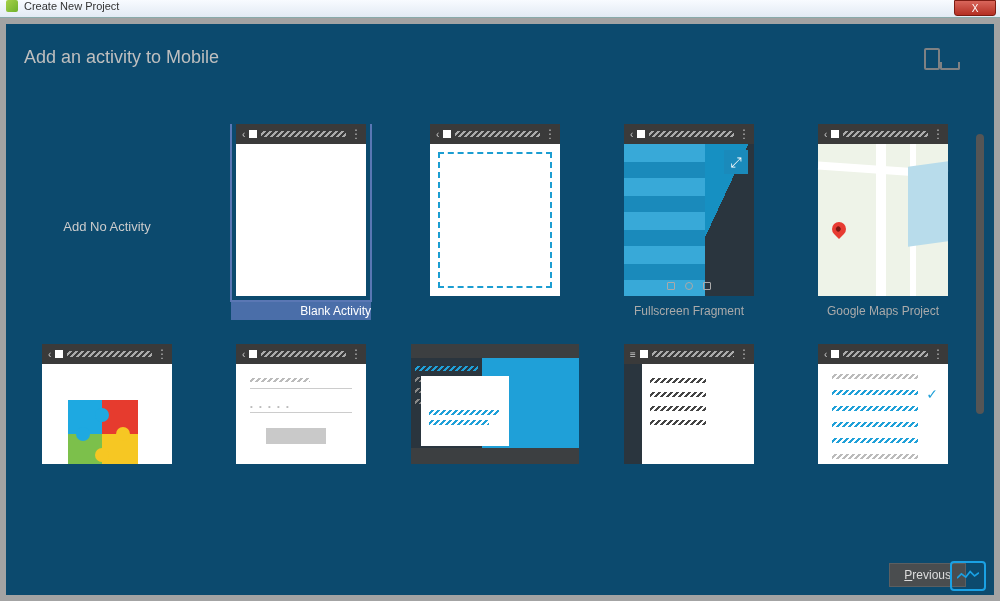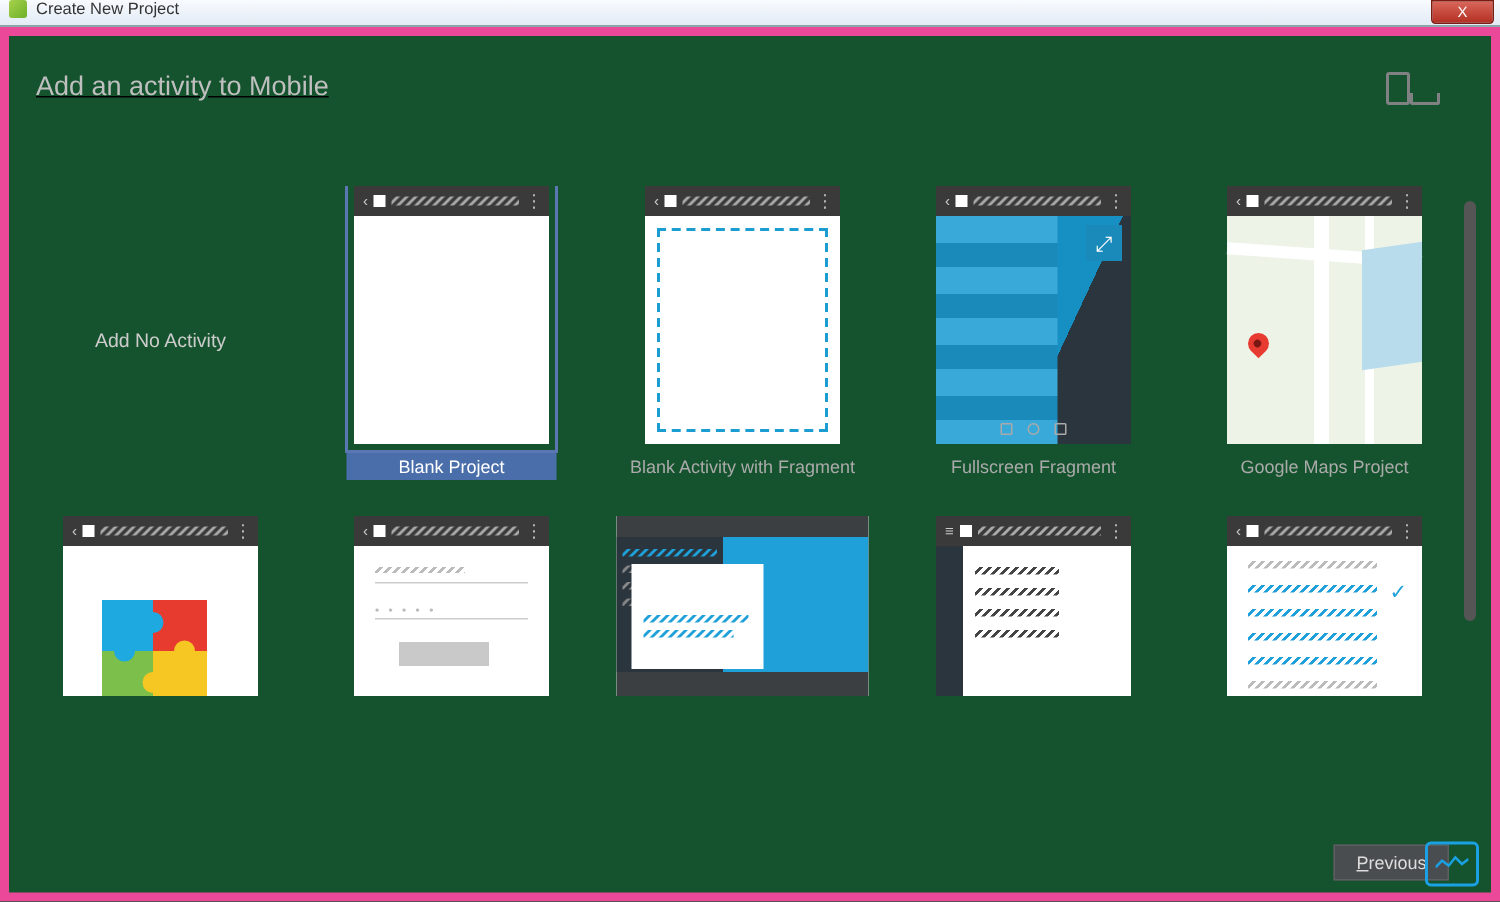--- a/index.html
+++ b/index.html
@@ -6,35 +6,35 @@
 html, body { width: 1000px; height: 601px; overflow: hidden; }
 body { background: #4b4d4f; }
 
 
 .titlebar { height: 18px; background: linear-gradient(to bottom, #f8fbff, #e2eaf4); display: flex; padding-left: 6px; font-size: 11px; color: #333; border-bottom: 1px solid #8aa; }
 .titlebar .appicon { width: 12px; height: 12px; background: linear-gradient(135deg,#a6d14a,#6fb12b); margin-right: 6px; border-radius: 2px; }
 .titlebar .spacer { flex: 1; }
 .titlebar .close { width: 42px; height: 16px; background: linear-gradient(to bottom,#d9665b,#b42f23); color: #fff; font-size: 10px; display:flex; align-items:center; justify-content:center; border-radius: 0 0 3px 3px; margin-right: 4px; border:1px solid #7d1c13; cursor: pointer; }
 
 
-.dialog { position: relative; width: 100%; height: calc(100% - 18px); background: #14532d; border: 6px solid #ec4899; text-decoration: underline; }
+.dialog { position: relative; width: 100%; height: calc(100% - 18px); background: #0c4a6e; border: 6px solid #a3a3a3; }
 .header { display: flex; align-items: center; padding: 20px 28px 8px 18px; }
 .header h1 { color: #bfbfbf; font-size: 18px; font-weight: 400; flex: 1; }
 .header .glyph { width: 44px; height: 26px; display:flex; align-items:flex-end; }
 .header .glyph .ph { width: 16px; height: 22px; border: 2px solid #7f8183; border-radius: 2px; margin-left: 2px; }
 .header .glyph .tab { width: 20px; height: 8px; border: 2px solid #7f8183; border-top:none; border-radius: 0 0 2px 2px; }
 
 
 .grid-wrap { position:absolute; left: 20px; right: 30px; top: 100px; bottom: 40px; overflow:hidden; }
 .grid { display: grid; grid-template-columns: repeat(5, 180px); column-gap: 14px; row-gap: 20px; justify-content: center; }
 .cell { display:flex; flex-direction:column; align-items:center; cursor:pointer; }
 .thumb { width: 130px; height: 172px; background:#fff; position:relative; display:flex; flex-direction:column; }
 .cell.selected .thumb-outer { outline: 2px solid #5a77b4; outline-offset: 4px; }
 .thumb-outer { padding: 0; }
-.label { margin-top: 6px; font-size: 12px; color: #aaaaaa; text-align:center; height: 18px; line-height: 18px; }
+.label { margin-top: 6px; font-size: 12px; color: #aaaaaa; text-align:right; height: 18px; line-height: 18px; }
 .cell.selected .label { background:#4a6ea9; color:#fff; width: 140px; }
 .cell.noact { justify-content:center; height:200px; }
 .cell.noact .label { background:none; color:#ccc; font-size:13px; }
 
 
 .bar { height: 20px; background:#3a3a3a; display:flex; align-items:center; padding:0 6px; gap:4px; }
 .bar .back { color:#ccc; font-size:10px; }
 .bar .sq { width:8px; height:8px; background:#fff; }
 .bar .squig { flex:1; height:6px; }
 .bar .dots { color:#bbb; font-size:12px; letter-spacing:-2px; }
@@ -132,38 +132,37 @@
             <div class="thumb">
           <div class="bar">
                 <span class="back">‹</span>
                 <span class="sq"></span>
                 <div class="squig squiggle" style="color:#aaa"></div>
                 <span class="dots">⋮</span>
               </div>
           <div class="body"></div>
         </div>
           </div>
-        <div class="label">Blank Project</div>
+        <div class="label">Blank Activity</div>
       </div>
 
       <div class="cell">
         <div class="thumb-outer">
             <div class="thumb">
           <div class="bar">
                 <span class="back">‹</span>
                 <span class="sq"></span>
                 <div class="squig squiggle" style="color:#aaa"></div>
                 <span class="dots">⋮</span>
               </div>
           <div class="body">
                 <div class="dashed-box"></div>
               </div>
         </div>
           </div>
-        <div class="label">Blank Activity with Fragment</div>
       </div>
 
       <div class="cell">
         <div class="thumb-outer">
             <div class="thumb">
           <div class="bar">
                 <span class="back">‹</span>
                 <span class="sq"></span>
                 <div class="squig squiggle" style="color:#aaa"></div>
                 <span class="dots">⋮</span>

